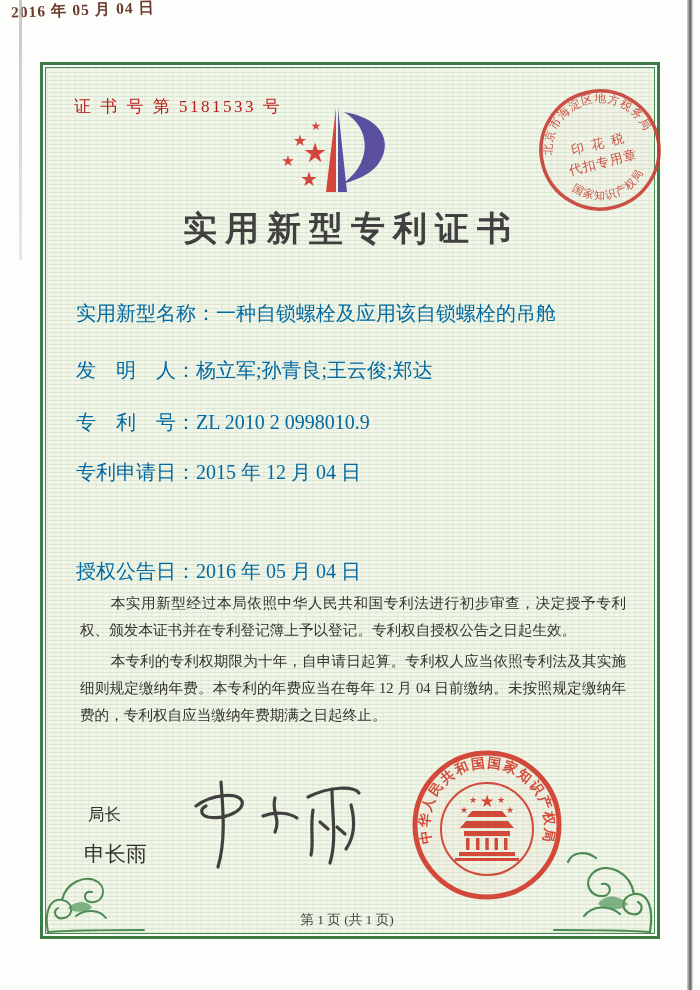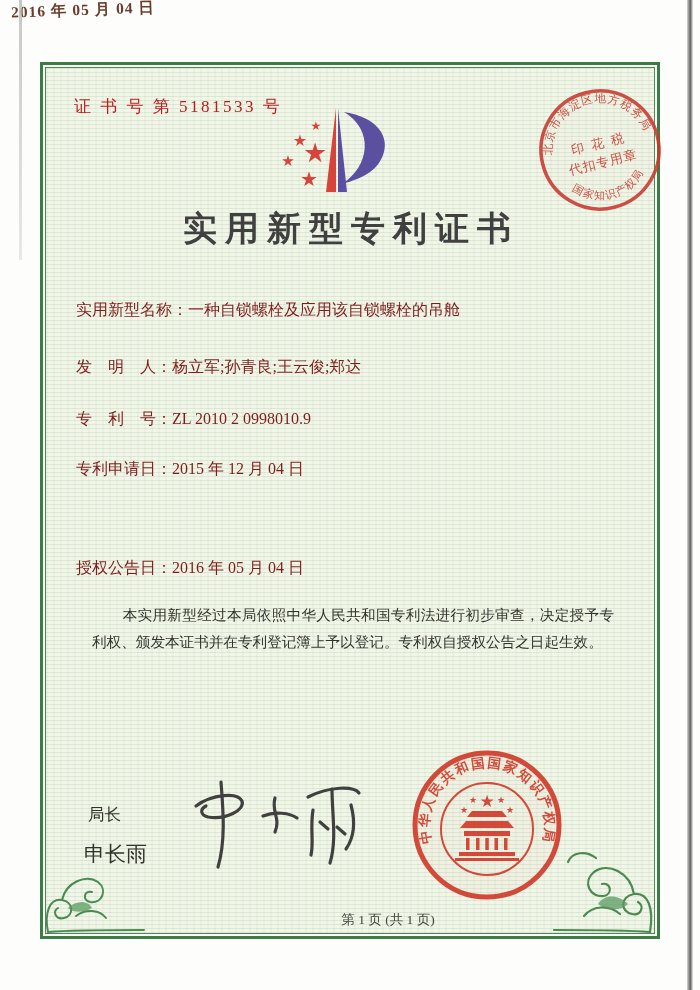--- a/index.html
+++ b/index.html
@@ -20,27 +20,27 @@
   
   #pattern{position:absolute;left:46px;top:68px;width:608px;height:865px;
     background:
       repeating-linear-gradient(0deg, rgba(139,178,129,.20) 0 1px, rgba(255,255,255,0) 1px 4px),
       repeating-linear-gradient(90deg, rgba(139,178,129,.07) 0 2px, rgba(255,255,255,0) 2px 7px),
       #f1f6e9;}
   .txt{position:absolute;color:#33332e;white-space:nowrap;z-index:3;}
   #cert-no{left:74px;top:95px;font-size:17px;letter-spacing:2.5px;color:#b91c1c;}
   #title{left:40px;top:206px;width:614px;text-align:center;font-size:34px;
     font-weight:bold;letter-spacing:8px;text-indent:8px;color:#404040;white-space:nowrap;}
-  .field-row{position:absolute;left:76px;font-size:16px;z-index:3;white-space:nowrap;color:#7f1d1d;}
+  .field-row{position:absolute;left:76px;font-size:20px;z-index:3;white-space:nowrap;color:#0369a1;}
   #paras{position:absolute;left:76px;top:586px;width:554px;z-index:3;}
-  #paras p{margin:16px;font-size:14.6px;line-height:27px;text-align:justify;
+  #paras p{margin:4px;font-size:14.6px;line-height:27px;text-align:justify;
     text-indent:2.1em;color:#34342f;}
   #signer-title{left:88px;top:804px;font-size:16.5px;}
   #signer-name{left:84px;top:840px;font-size:21px;}
-  #footer{left:40px;top:911px;width:614px;text-align:center;font-size:13.5px;color:#45453f;margin-left:41px;}
+  #footer{left:40px;top:911px;width:614px;text-align:center;font-size:13.5px;color:#45453f;}
   .svgbox{position:absolute;z-index:4;}
   #seal-date{left:404px;top:860px;width:166px;text-align:center;font-size:15.5px;
     font-weight:bold;color:#6a3c2c;transform:rotate(-2deg);z-index:5;letter-spacing:1px;}
 </style>
 </head>
 <body>
 
 <div id="paper">
 
   <div id="pattern"></div>
@@ -114,20 +114,21 @@
   </div>
   <div class="field-row" style="top:459px">
     <span>专利申请日：</span><span>2015 年 12 月 04 日</span>
   </div>
   <div class="field-row" style="top:558px">
     <span>授权公告日：</span><span>2016 年 05 月 04 日</span>
   </div>
 
   <div id="paras">
     <p>本实用新型经过本局依照中华人民共和国专利法进行初步审查，决定授予专利权、颁发本证书并在专利登记簿上予以登记。专利权自授权公告之日起生效。</p>
+    <p>本专利的专利权期限为十年，自申请日起算。专利权人应当依照专利法及其实施细则规定缴纳年费。本专利的年费应当在每年 12 月 04 日前缴纳。未按照规定缴纳年费的，专利权自应当缴纳年费期满之日起终止。</p>
   </div>
 
   <div class="txt" id="signer-title">局长</div>
   <div class="txt" id="signer-name">申长雨</div>
 
   <svg class="svgbox" style="left:180px;top:770px" width="195" height="105" viewBox="0 0 195 105">
     <g stroke="#2e2e2e" stroke-width="3.2" fill="none" stroke-linecap="round" opacity=".9">
       <path d="M16,36 C32,24 58,22 62,31 C65,40 46,50 28,47 C20,45 20,39 26,36"></path>
       <path d="M41,12 C43,38 46,70 38,97"></path>
       <path d="M95,28 C91,42 101,48 95,62"></path>

